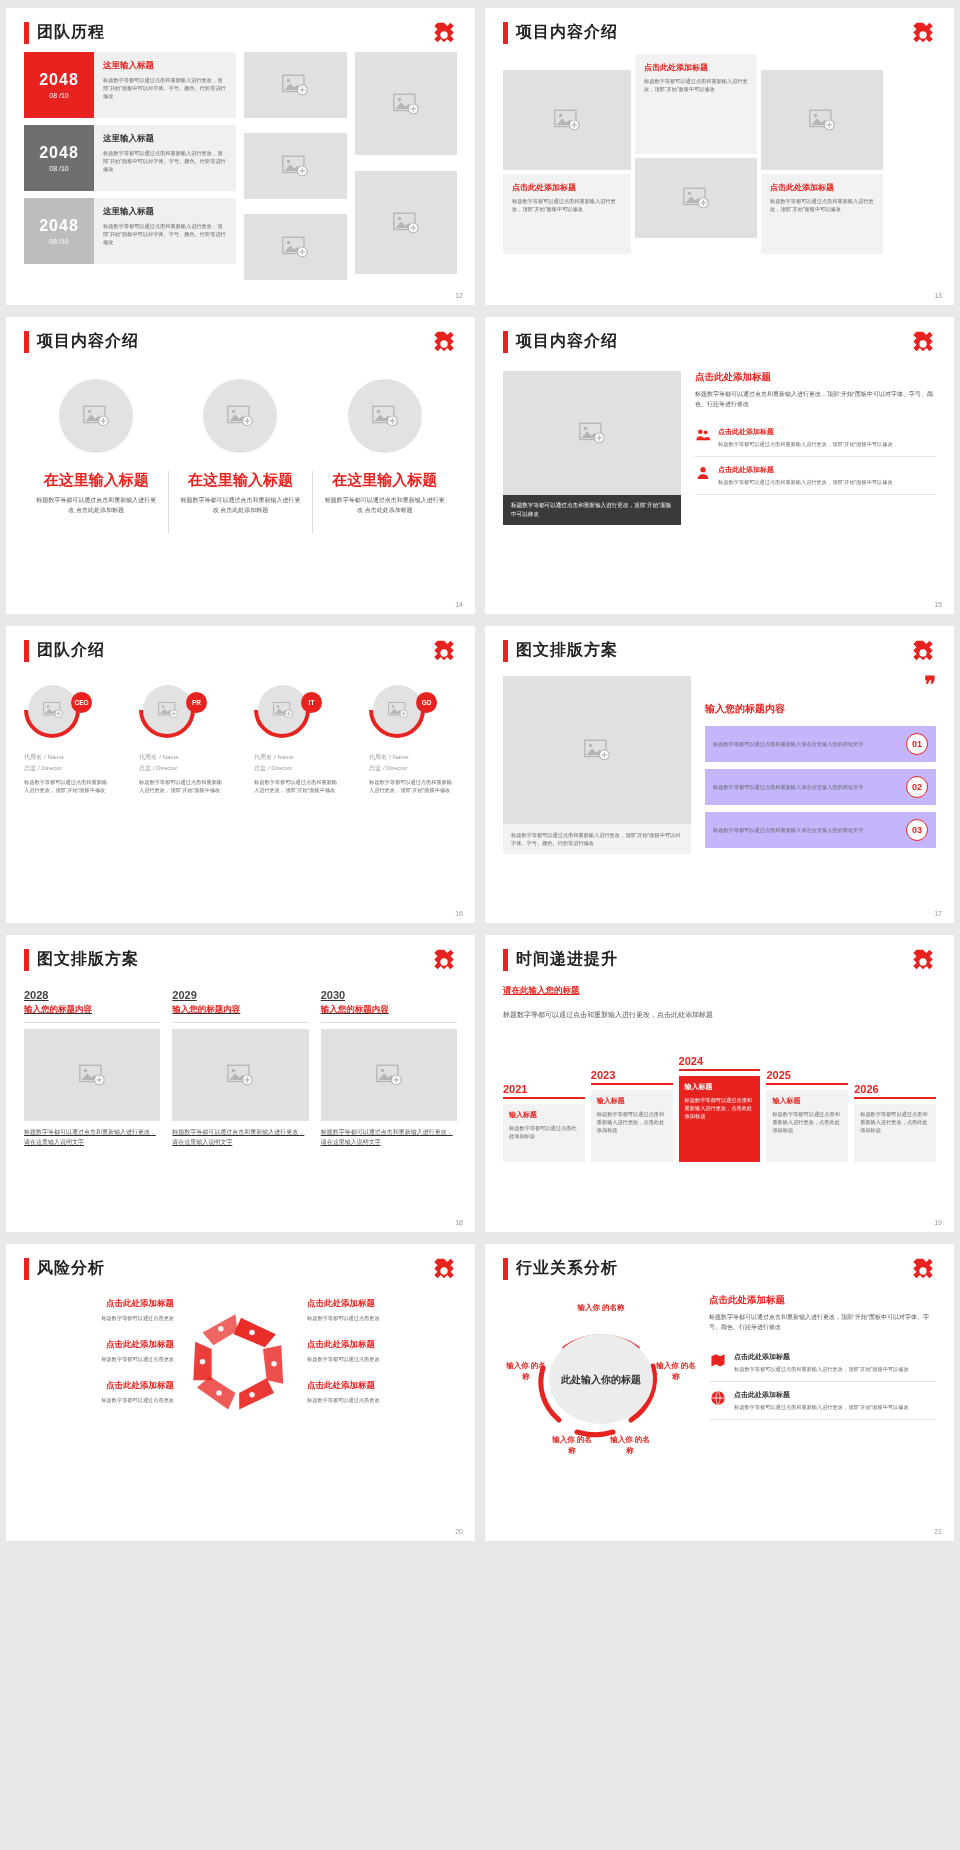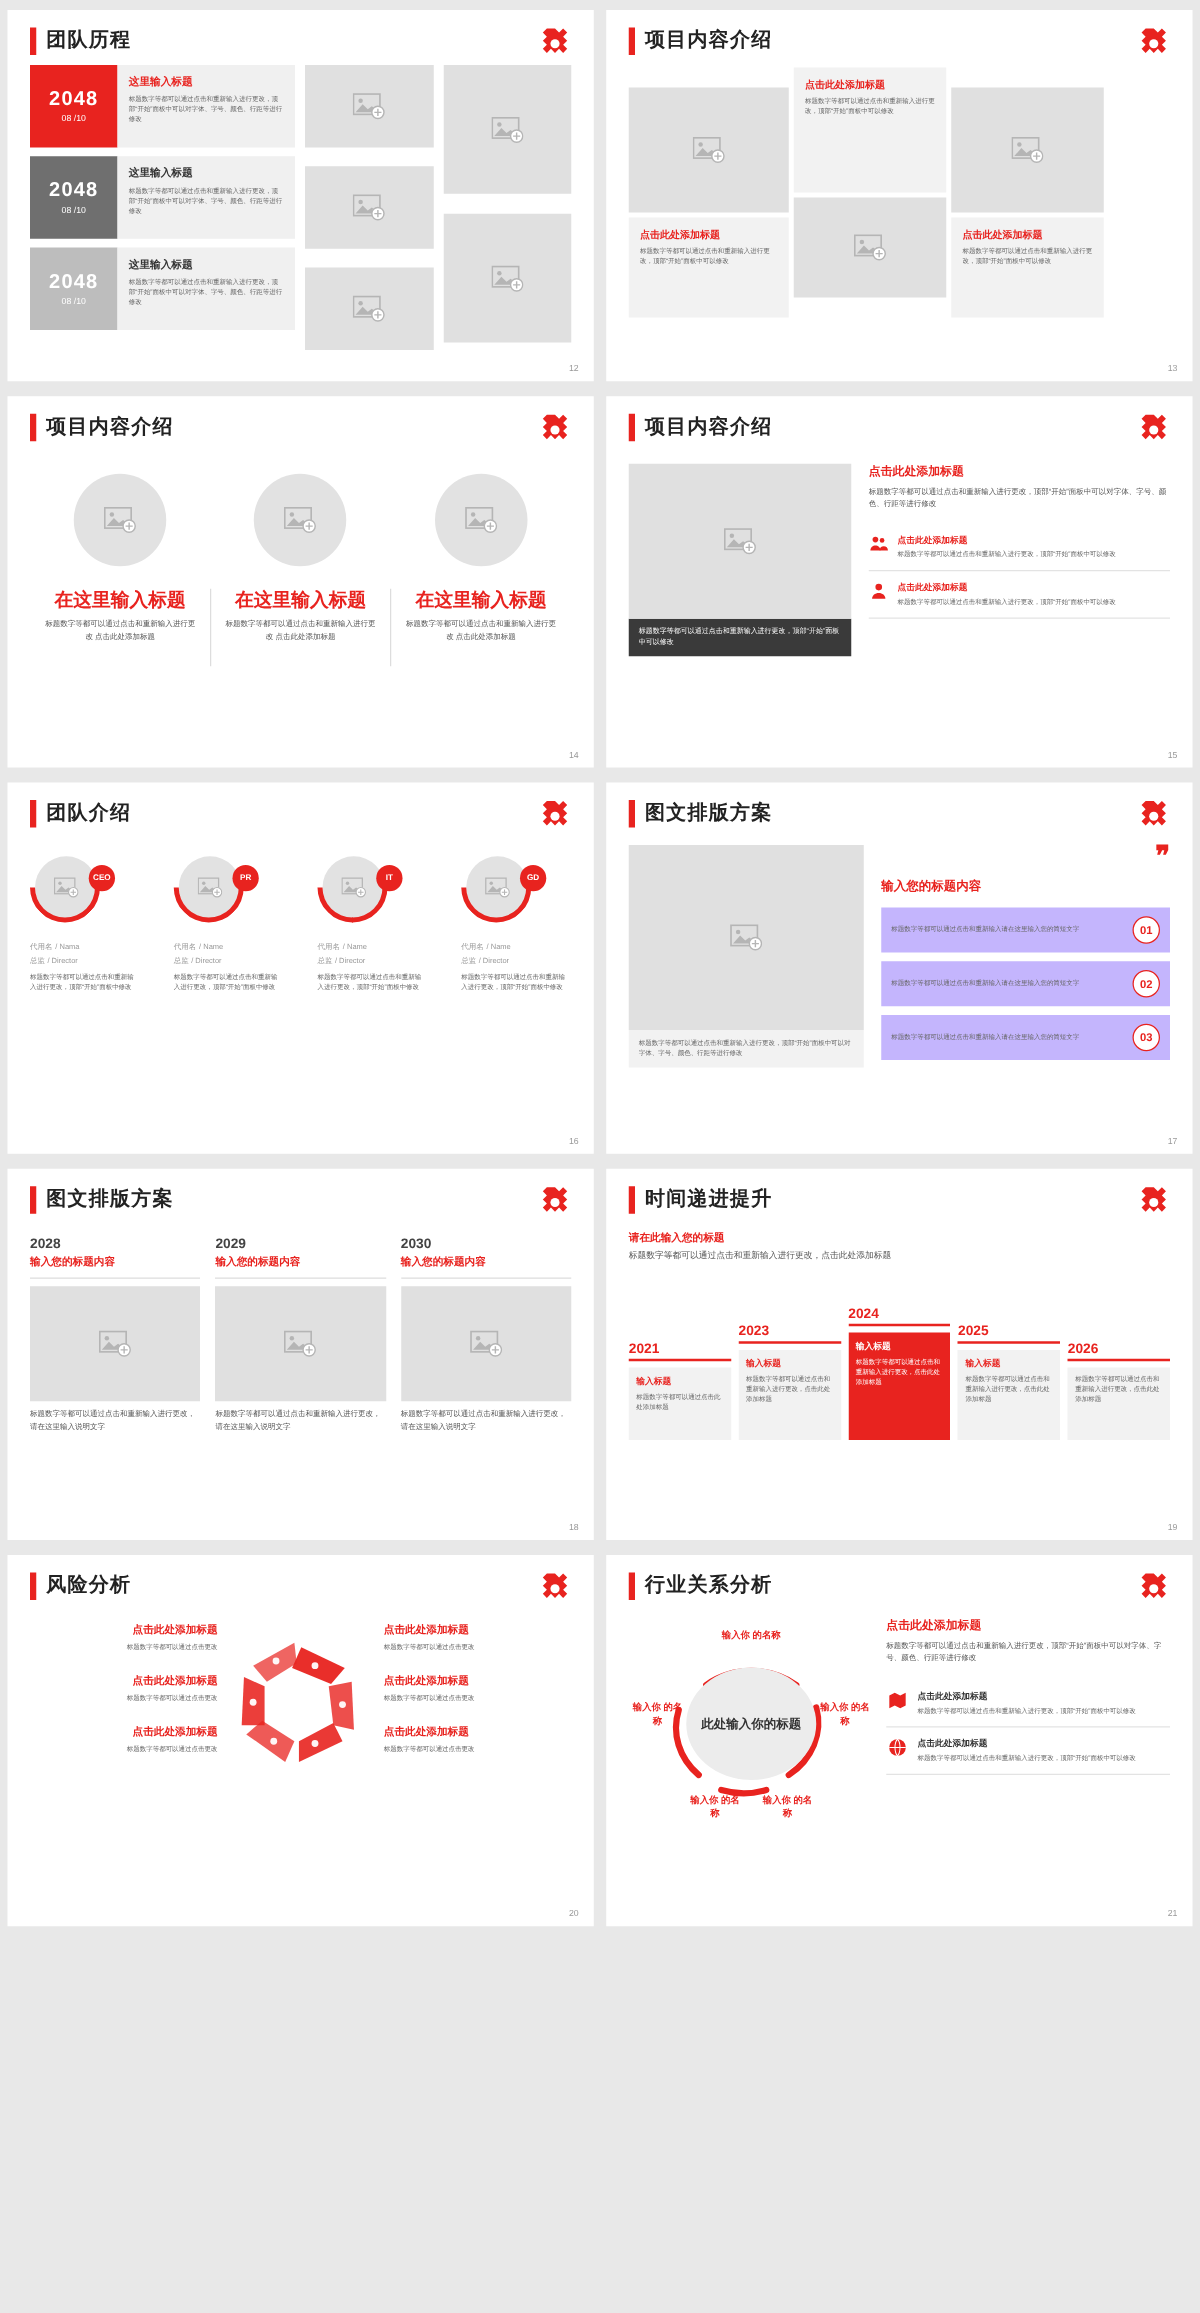--- a/index.html
+++ b/index.html
@@ -143,27 +143,27 @@
     padding: 7px 8px; margin-bottom: 7px; gap: 8px;
   }
   .s17 .row p { flex: 1; }
   .s17 .num {
     width: 22px; height: 22px; border-radius: 50%; border: 1.6px solid #e8231f;
     color: #e8231f; font-size: 9px; font-weight: bold;
     display: flex; align-items: center; justify-content: center; background: #fff;
   }
 
   
-  .s18 { display: flex; gap: 12px; margin-top: 18px; }
+  .s18 { display: flex; gap: 12px; margin-top: 18px; text-decoration: underline; }
   .s18 .col { flex: 1; }
   .s18 .yr { font-size: 11px; font-weight: bold; color: #444; }
   .s18 .hd { font-size: 8.5px; color: #e8231f; font-weight: bold; margin: 3px 0 6px 0; padding-bottom: 6px; border-bottom: 1px solid #ddd; }
 
   
-  .s19 .intro h4 { font-size: 8.5px; color: #e8231f; margin-bottom: 2px; }
+  .s19 .intro h4 { font-size: 8.5px; color: #e8231f; margin-bottom: 12px; text-decoration: underline; }
   .s19 .steps { display: flex; align-items: flex-end; gap: 6px; margin-top: 12px; height: 130px; }
   .s19 .step { flex: 1; }
   .s19 .yr { font-size: 11px; font-weight: bold; color: #e8231f; }
   .s19 .bar { height: 2px; background: #e8231f; margin: 2px 0 5px 0; }
   .s19 .bd { background: #f2f2f2; padding: 6px 6px; }
   .s19 .bd h5 { font-size: 7px; color: #e8231f; margin-bottom: 4px; }
   .s19 .step.hl .bd { background: #e8231f; }
   .s19 .step.hl .bd h5, .s19 .step.hl .bd p { color: #fff; }
 
   

